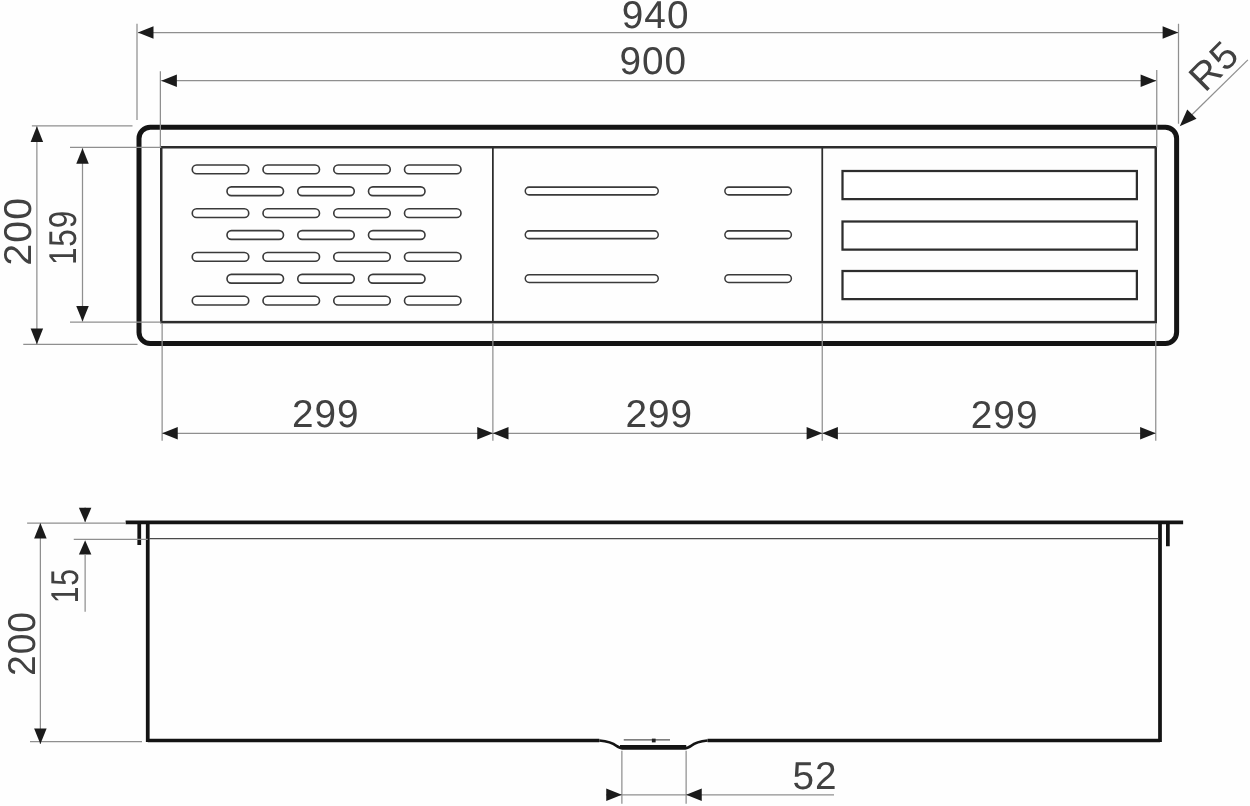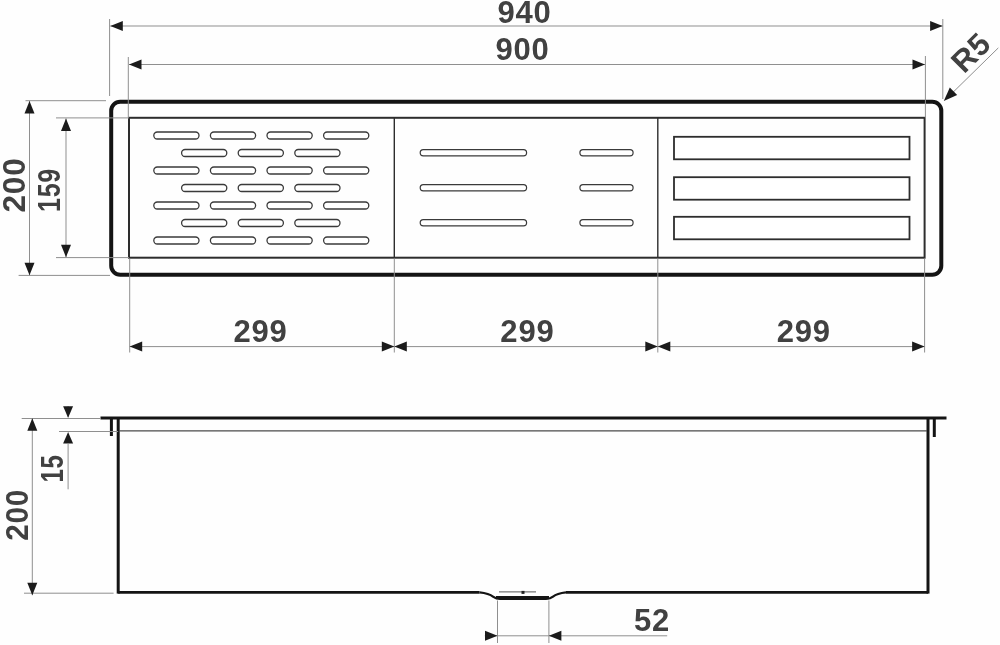--- a/index.html
+++ b/index.html
@@ -1,17 +1,17 @@
 <!DOCTYPE html>
 <html><head>
 <meta charset="utf-8">
 <title>Drain channel drawing</title>
 <style>
 html,body{margin:0;padding:0;background:#ffffff;}
-#page{width:1000px;height:645px;position:relative;background:#fefefe;overflow:hidden;font-weight:bold;}
+#page{width:1000px;height:645px;position:relative;background:#fefefe;overflow:hidden;}
 svg{display:block;}
 text{font-family:"Liberation Sans",sans-serif;}
 </style>
 </head>
 <body>
 <div id="page">
 <svg width="1000" height="645" viewBox="0 0 1000 645" xmlns="http://www.w3.org/2000/svg">
 
 <g>
         <rect x="111.2" y="101.8" width="830.0999999999999" height="173.0" rx="9" ry="9" fill="none" stroke="#141414" stroke-width="4"></rect>

